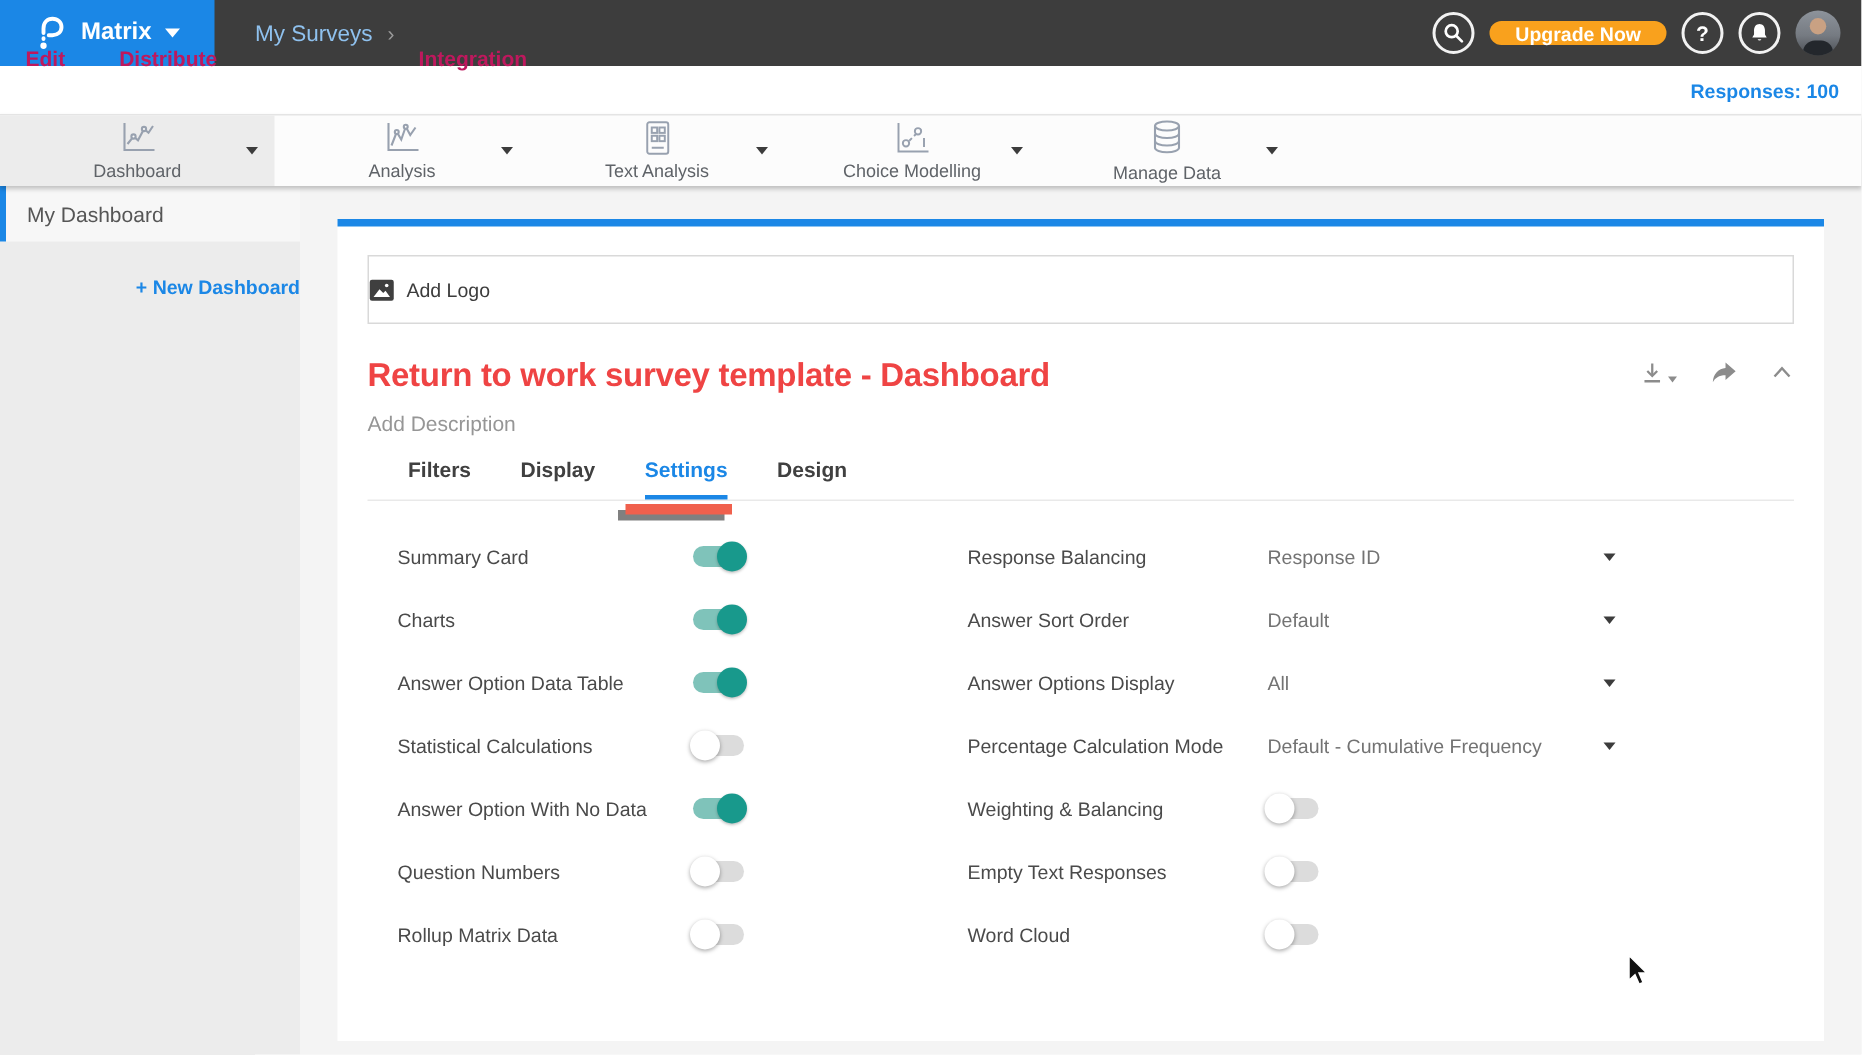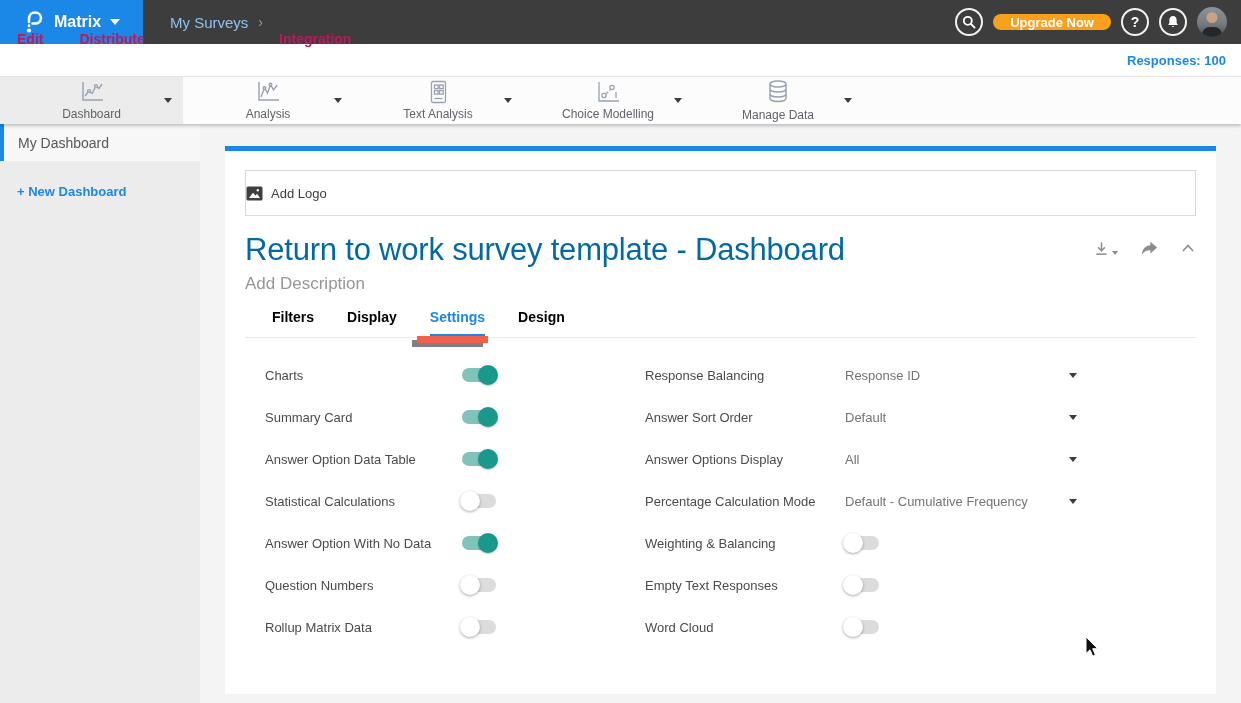--- a/index.html
+++ b/index.html
@@ -34,36 +34,36 @@
   .toolbar { position:absolute; top:76px; left:0; width:1241px; height:48px; background:#fcfcfc; border-top:1px solid #e4e4e4; box-shadow:0 2px 3px rgba(0,0,0,0.22); display:flex; z-index:5; }
   .tool-item { position:relative; height:100%; display:flex; flex-direction:column; align-items:center; justify-content:center; gap:3px; cursor:pointer; width:170px; }
   .tool-item:first-child { width:183px; }
   .tool-item.selected { background:#ececec; }
   .tool-item svg { display:block; }
   .tool-label { font-size:12px; color:#5f6368; }
   .tool-caret { position:absolute; right:11px; top:50%; margin-top:-3px; width:0; height:0; border-left:4px solid transparent; border-right:4px solid transparent; border-top:5px solid #3c3c3c; }
 
   
   .page { position:absolute; top:124px; left:0; width:1241px; height:579px; background:#f4f4f4; }
-  .sidebar { position:absolute; left:0; top:0; width:200px; height:579px; background:#ececec; }
+  .sidebar { position:absolute; left:0; top:0; width:200px; height:579px; background:#ececec;text-align:right; }
   .side-item { height:37px; background:#f7f7f7; border-left:4px solid #1b87e6; display:flex; align-items:center; padding-left:14px; font-size:14px; color:#565656; cursor:pointer; }
   .new-dash { margin:23px 0 0 17px; color:#1b87e6; font-size:13px; font-weight:600; cursor:pointer; }
 
   
   .card { position:absolute; left:225px; top:22px; width:991px; height:548px; background:#fff; }
   .card-topline { height:5px; background:#1b87e6; }
   .logo-box { margin:19px 20px 0; height:46px; border:1px solid #d9d9d9; display:flex; align-items:center; gap:8px; font-size:13px; color:#3c3c3c; cursor:pointer; }
   .title-row { margin:17px 20px 0; display:flex; align-items:flex-start; }
-  .title-row h1 { font-size:31px; line-height:34px; font-weight:400; color:#0369a1; letter-spacing:-0.2px; }
+  .title-row h1 { font-size:22px; line-height:34px; font-weight:700; color:#ef4444; letter-spacing:-0.2px; }
   .title-actions { margin-left:auto; margin-top:6px; display:flex; align-items:center; gap:21px; }
   .title-actions .act { display:flex; align-items:flex-end; gap:2px; cursor:pointer; }
   .mini-caret { width:0; height:0; border-left:3.5px solid transparent; border-right:3.5px solid transparent; border-top:4.5px solid #8c8c8c; margin-bottom:2px; }
-  .desc { margin:7px 20px 0; font-size:17px; color:#969696; cursor:pointer; width:fit-content; }
+  .desc { margin:7px 20px 0; font-size:14px; color:#969696; cursor:pointer; width:fit-content; }
   .tabs { margin:15px 20px 0; padding-left:27px; display:flex; gap:33px; border-bottom:1px solid #e9e9e9; }
-  .tab { font-size:14px; font-weight:600; color:#000000; padding-bottom:9px; border-bottom:3px solid transparent; cursor:pointer; }
+  .tab { font-size:14px; font-weight:600; color:#404040; padding-bottom:9px; border-bottom:3px solid transparent; cursor:pointer; }
   .tab.active { color:#1b87e6; border-bottom-color:#1b87e6; }
   .red-annotation { position:absolute; left:192px; top:190px; width:71px; height:7px; background:#f0604d; box-shadow:-5px 4px 0 rgba(85,85,85,0.75); z-index:3; }
 
   .settings { display:flex; padding:16px 20px 0 40px; }
   .col-left { width:380px; }
   .col-right { flex:1; }
   .srow { height:42px; display:flex; align-items:center; }
   .srow .lbl { width:197px; font-size:13px; color:#4a4a4a; }
   .col-right .srow .lbl { width:200px; }
   .val-wrap { width:232px; display:flex; align-items:center; cursor:pointer; }
@@ -236,27 +236,27 @@
           <div class="tab">Filters</div>
           <div class="tab">Display</div>
           <div class="tab active">Settings</div>
           <div class="tab">Design</div>
         </div>
       <div class="red-annotation"></div>
 
       <div class="settings">
         <div class="col col-left">
             <div class="srow">
+              <span class="lbl">Summary Card</span>
+              <div class="toggle on">
+                <div class="knob"></div>
+              </div>
+            </div>
+            <div class="srow">
               <span class="lbl">Charts</span>
-              <div class="toggle on">
-                <div class="knob"></div>
-              </div>
-            </div>
-            <div class="srow">
-              <span class="lbl">Summary Card</span>
               <div class="toggle on">
                 <div class="knob"></div>
               </div>
             </div>
             <div class="srow">
               <span class="lbl">Answer Option Data Table</span>
               <div class="toggle on">
                 <div class="knob"></div>
               </div>
             </div>

